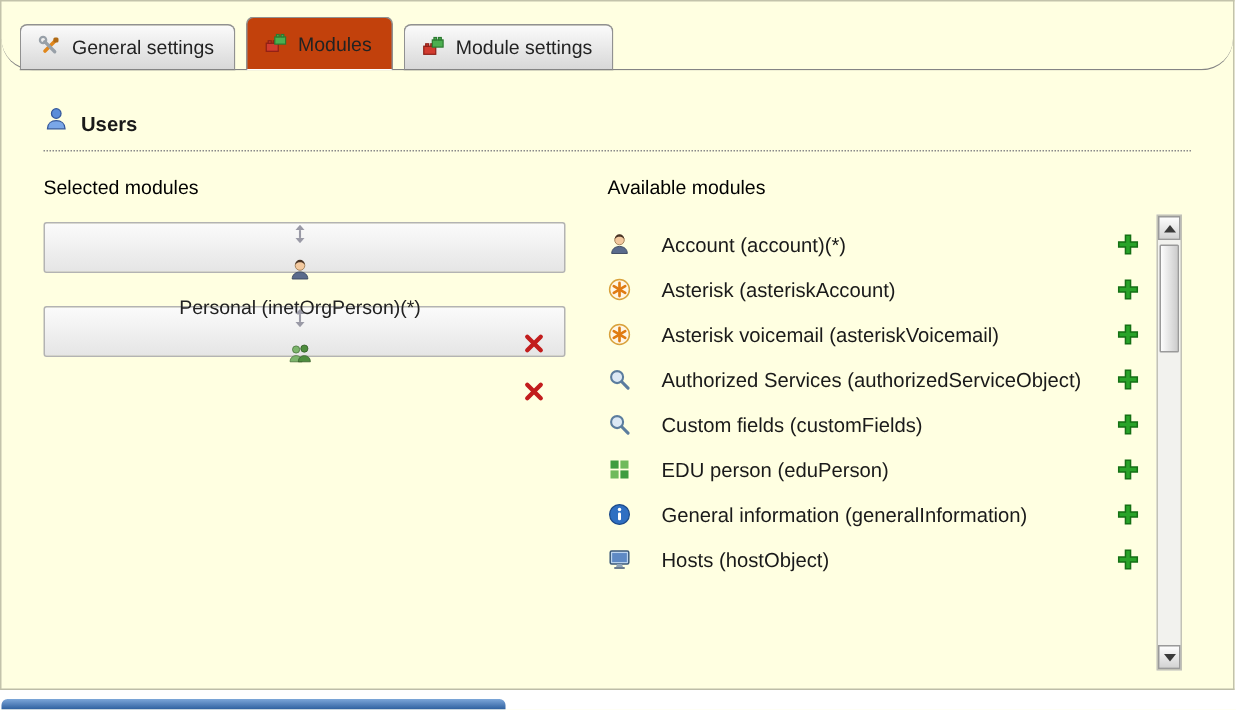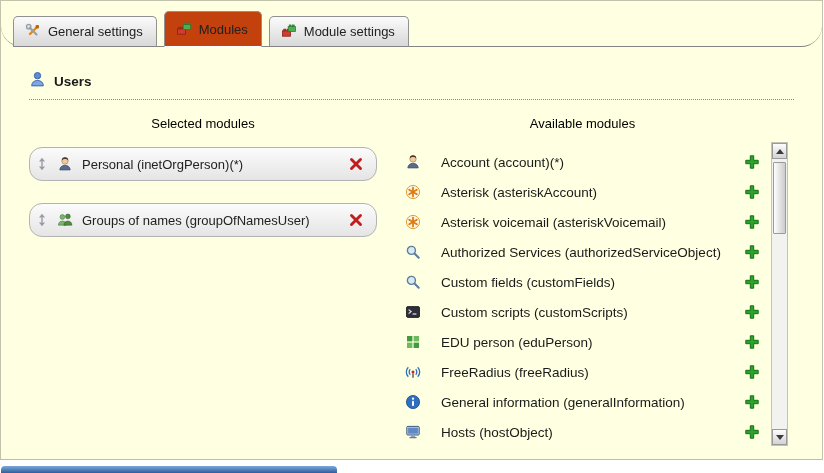--- a/index.html
+++ b/index.html
@@ -37,39 +37,40 @@
     font-size: 13px; color: #222;
     cursor: pointer; white-space: nowrap;
   }
   .tab.active {
     background: #c2410c;
     border-bottom: 1px solid #ffffff;
     padding-top: 9px; padding-bottom: 9px;
     position: relative; z-index: 2;
   }
   
-  .content { padding: 24px 28px 0 28px; text-align: center; }
+  .content { padding: 24px 28px 0 28px; }
   .users-header { display: flex; align-items: center; gap: 8px; }
   .users-title { font-weight: bold; font-size: 13.5px; }
   .dotted { border-bottom: 1px dotted #8a8a8a; margin: 7px 0 16px 0; }
 
   .cols { display: flex; position: relative; margin-top: 4px; }
   .col-left  { width: 348px; margin-right: 28px; flex: 0 0 auto; }
   .col-right { flex: 1 1 auto; padding-right: 34px; }
   .col-heading { font-size: 13px; color: #000000; margin-bottom: 16px; }
 
   .sel-row {
     height: 34px;
     border: 1px solid #b3b3b3;
-    border-radius: 13px;
+    border-radius: 2px;
     background: linear-gradient(#fbfbfb, #e5e5e5);
     display: flex; align-items: center; gap: 9px;
     padding: 0 12px 0 6px;
     margin-bottom: 22px;
     font-size: 13px;
+    flex-direction: column;
   }
   .handle { cursor: grab; display: flex; }
   .mlabel { color: #222; }
   .xbtn, .addbtn {
     background: none; border: none; padding: 0;
     cursor: pointer; margin-left: auto; display: flex;
   }
 
   .arow {
     height: 30px;
@@ -279,21 +280,20 @@
           <span class="handle">
               <svg class="ic12">
                 <use href="#i-updown"></use>
               </svg>
             </span>
           <span class="micon">
               <svg class="ic">
                 <use href="#i-group"></use>
               </svg>
             </span>
-          <span class="mlabel">Groups of names (groupOfNamesUser)</span>
           <button class="xbtn" type="button">
               <svg class="ic">
                 <use href="#i-x"></use>
               </svg>
             </button>
         </div>
       </div>
 
       <div class="col-right">
         <div class="col-heading">Available modules</div>
@@ -359,50 +359,24 @@
           <span>Custom fields (customFields)</span>
           <button class="addbtn" type="button">
               <svg class="ic">
                 <use href="#i-plus"></use>
               </svg>
             </button>
         </div>
         <div class="arow">
           <span class="aicon">
               <svg class="ic">
-                <use href="#i-terminal"></use>
-              </svg>
-            </span>
-          <span>Custom scripts (customScripts)</span>
-          <button class="addbtn" type="button">
-              <svg class="ic">
-                <use href="#i-plus"></use>
-              </svg>
-            </button>
-        </div>
-        <div class="arow">
-          <span class="aicon">
-              <svg class="ic">
                 <use href="#i-grid"></use>
               </svg>
             </span>
           <span>EDU person (eduPerson)</span>
-          <button class="addbtn" type="button">
-              <svg class="ic">
-                <use href="#i-plus"></use>
-              </svg>
-            </button>
-        </div>
-        <div class="arow">
-          <span class="aicon">
-              <svg class="ic">
-                <use href="#i-antenna"></use>
-              </svg>
-            </span>
-          <span>FreeRadius (freeRadius)</span>
           <button class="addbtn" type="button">
               <svg class="ic">
                 <use href="#i-plus"></use>
               </svg>
             </button>
         </div>
         <div class="arow">
           <span class="aicon">
               <svg class="ic">
                 <use href="#i-info"></use>

